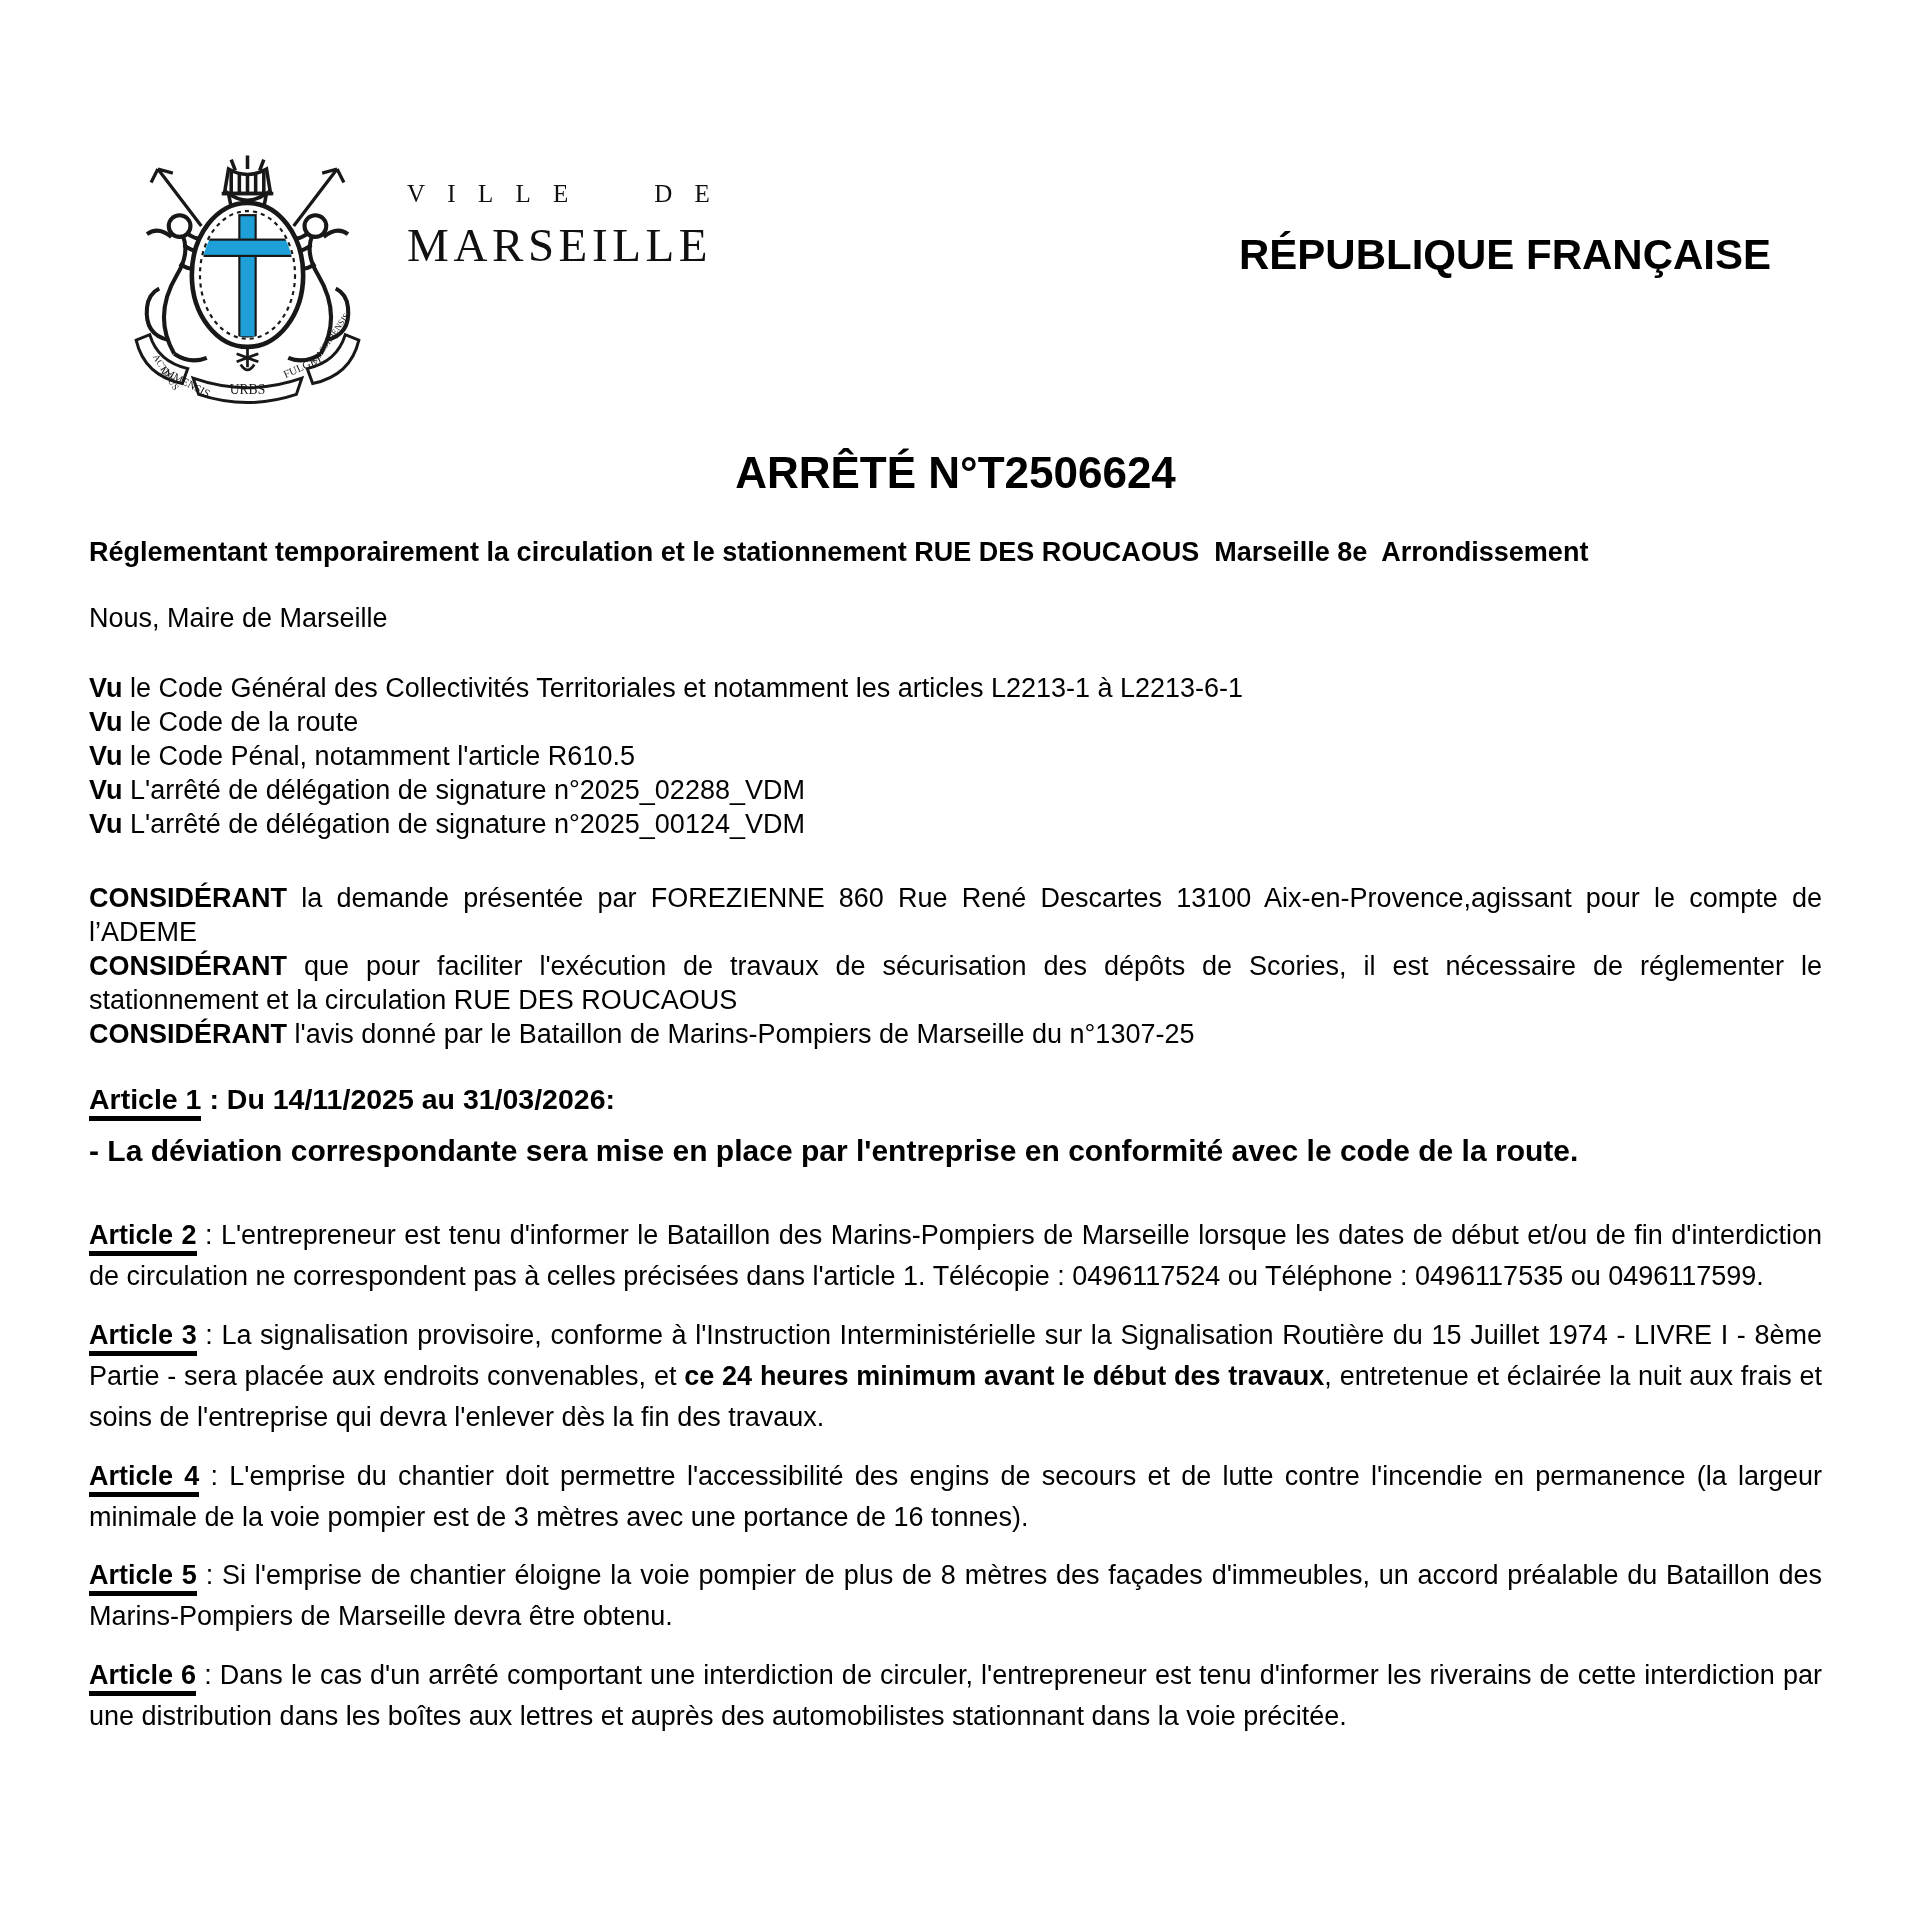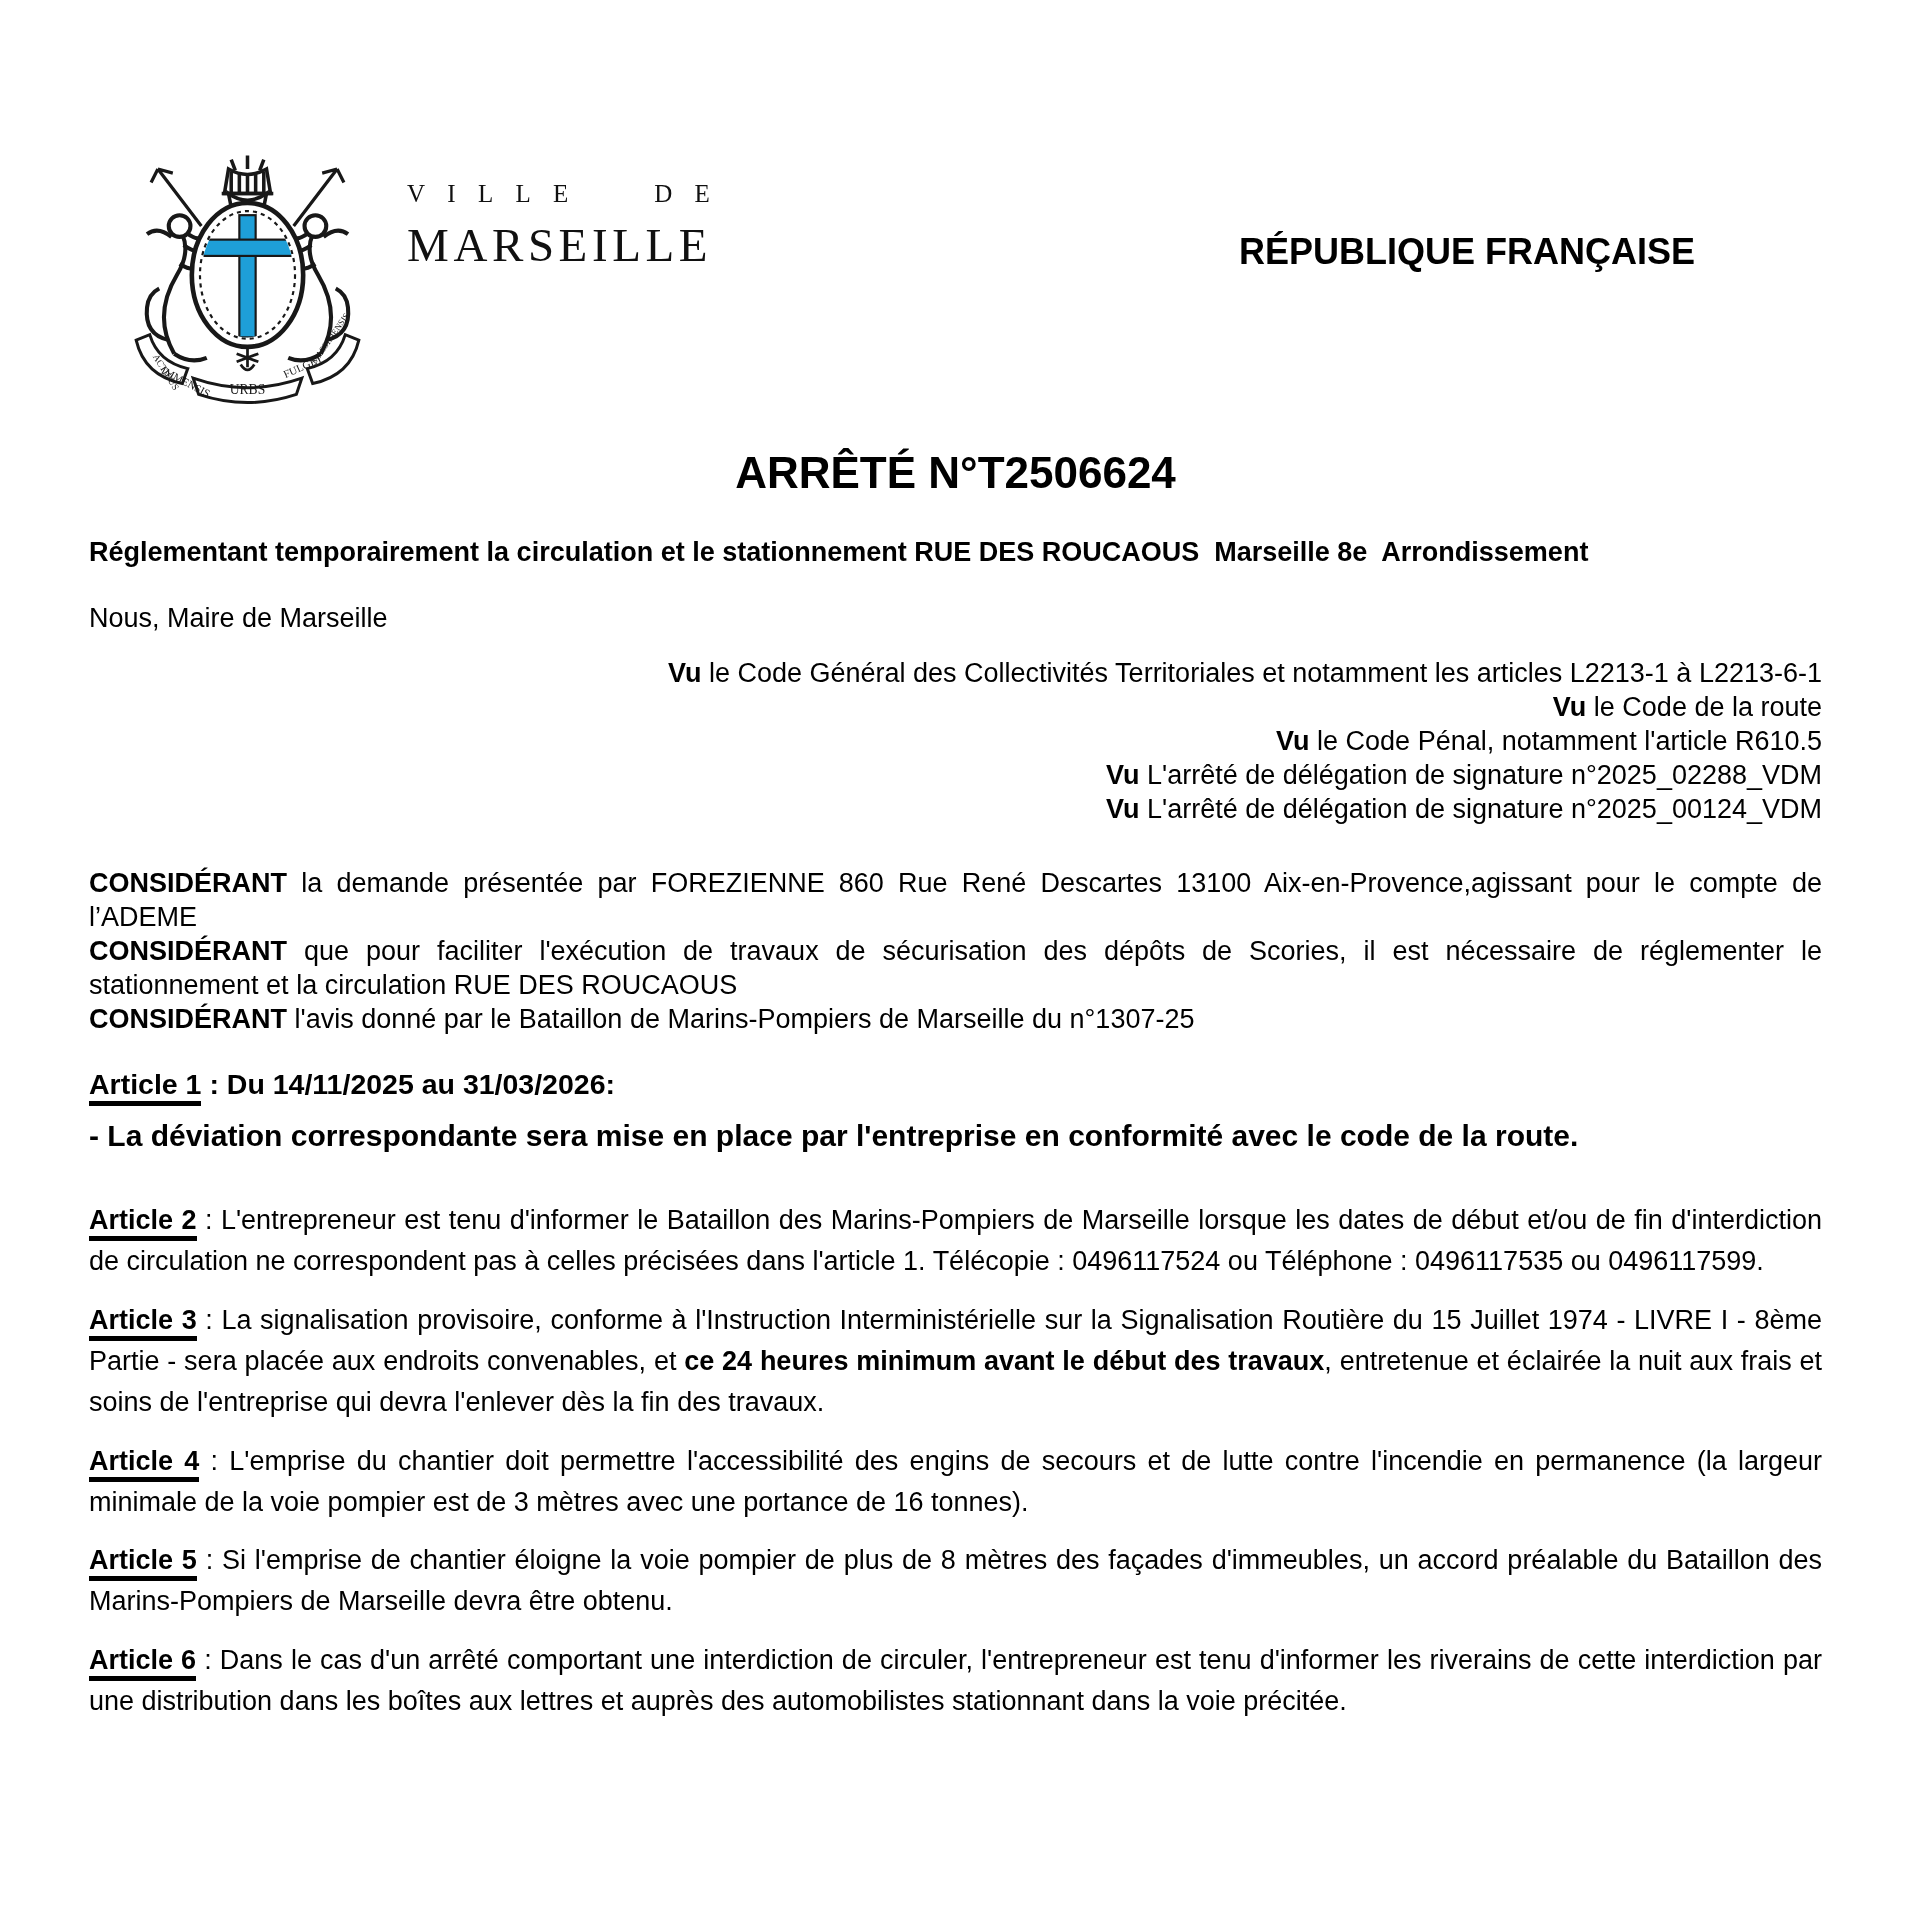--- a/index.html
+++ b/index.html
@@ -13,29 +13,29 @@
   }
   .content{position:absolute;left:89px;right:89px;top:0;}
   p{margin:0;}
 
   
   .header{position:relative;height:447px;}
   .crest{position:absolute;left:19px;top:150px;width:279px;height:258px;}
   .logo-text{position:absolute;left:318px;top:180px;font-family:"Liberation Serif",serif;color:#101010;}
   .logo-line1{font-size:25px;letter-spacing:22.3px;word-spacing:35px;white-space:nowrap;}
   .logo-line2{font-size:47px;letter-spacing:4.6px;margin-top:10px;white-space:nowrap;}
-  .republic{position:absolute;left:1150px;top:231px;font-size:36px;font-weight:bold;white-space:nowrap;}
+  .republic{position:absolute;left:1150px;top:231px;font-size:42px;font-weight:bold;white-space:nowrap;}
 
   
   .doc-title{font-size:44px;font-weight:bold;text-align:center;line-height:52px;}
   .subtitle{font-size:27px;font-weight:bold;margin-top:37px;line-height:32px;white-space:pre-wrap;}
   .salutation{font-size:27px;line-height:34px;margin-top:33px;}
 
   
-  .visas{margin-top:21px;text-align:right;}
+  .visas{margin-top:36px;}
   .visa-line{font-size:27px;line-height:34px;}
   .visa-label{font-weight:bold;}
   .considerants{margin-top:40px;}
   .consid{font-size:27px;line-height:34px;text-align:justify;}
   .consid-label{font-weight:bold;}
 
   
   .decision{margin-top:52px;text-align:center;font-size:40px;font-weight:bold;}
   .decision span{border-bottom:7px solid #000;padding-bottom:3.1px;letter-spacing:1.9px;}
 

